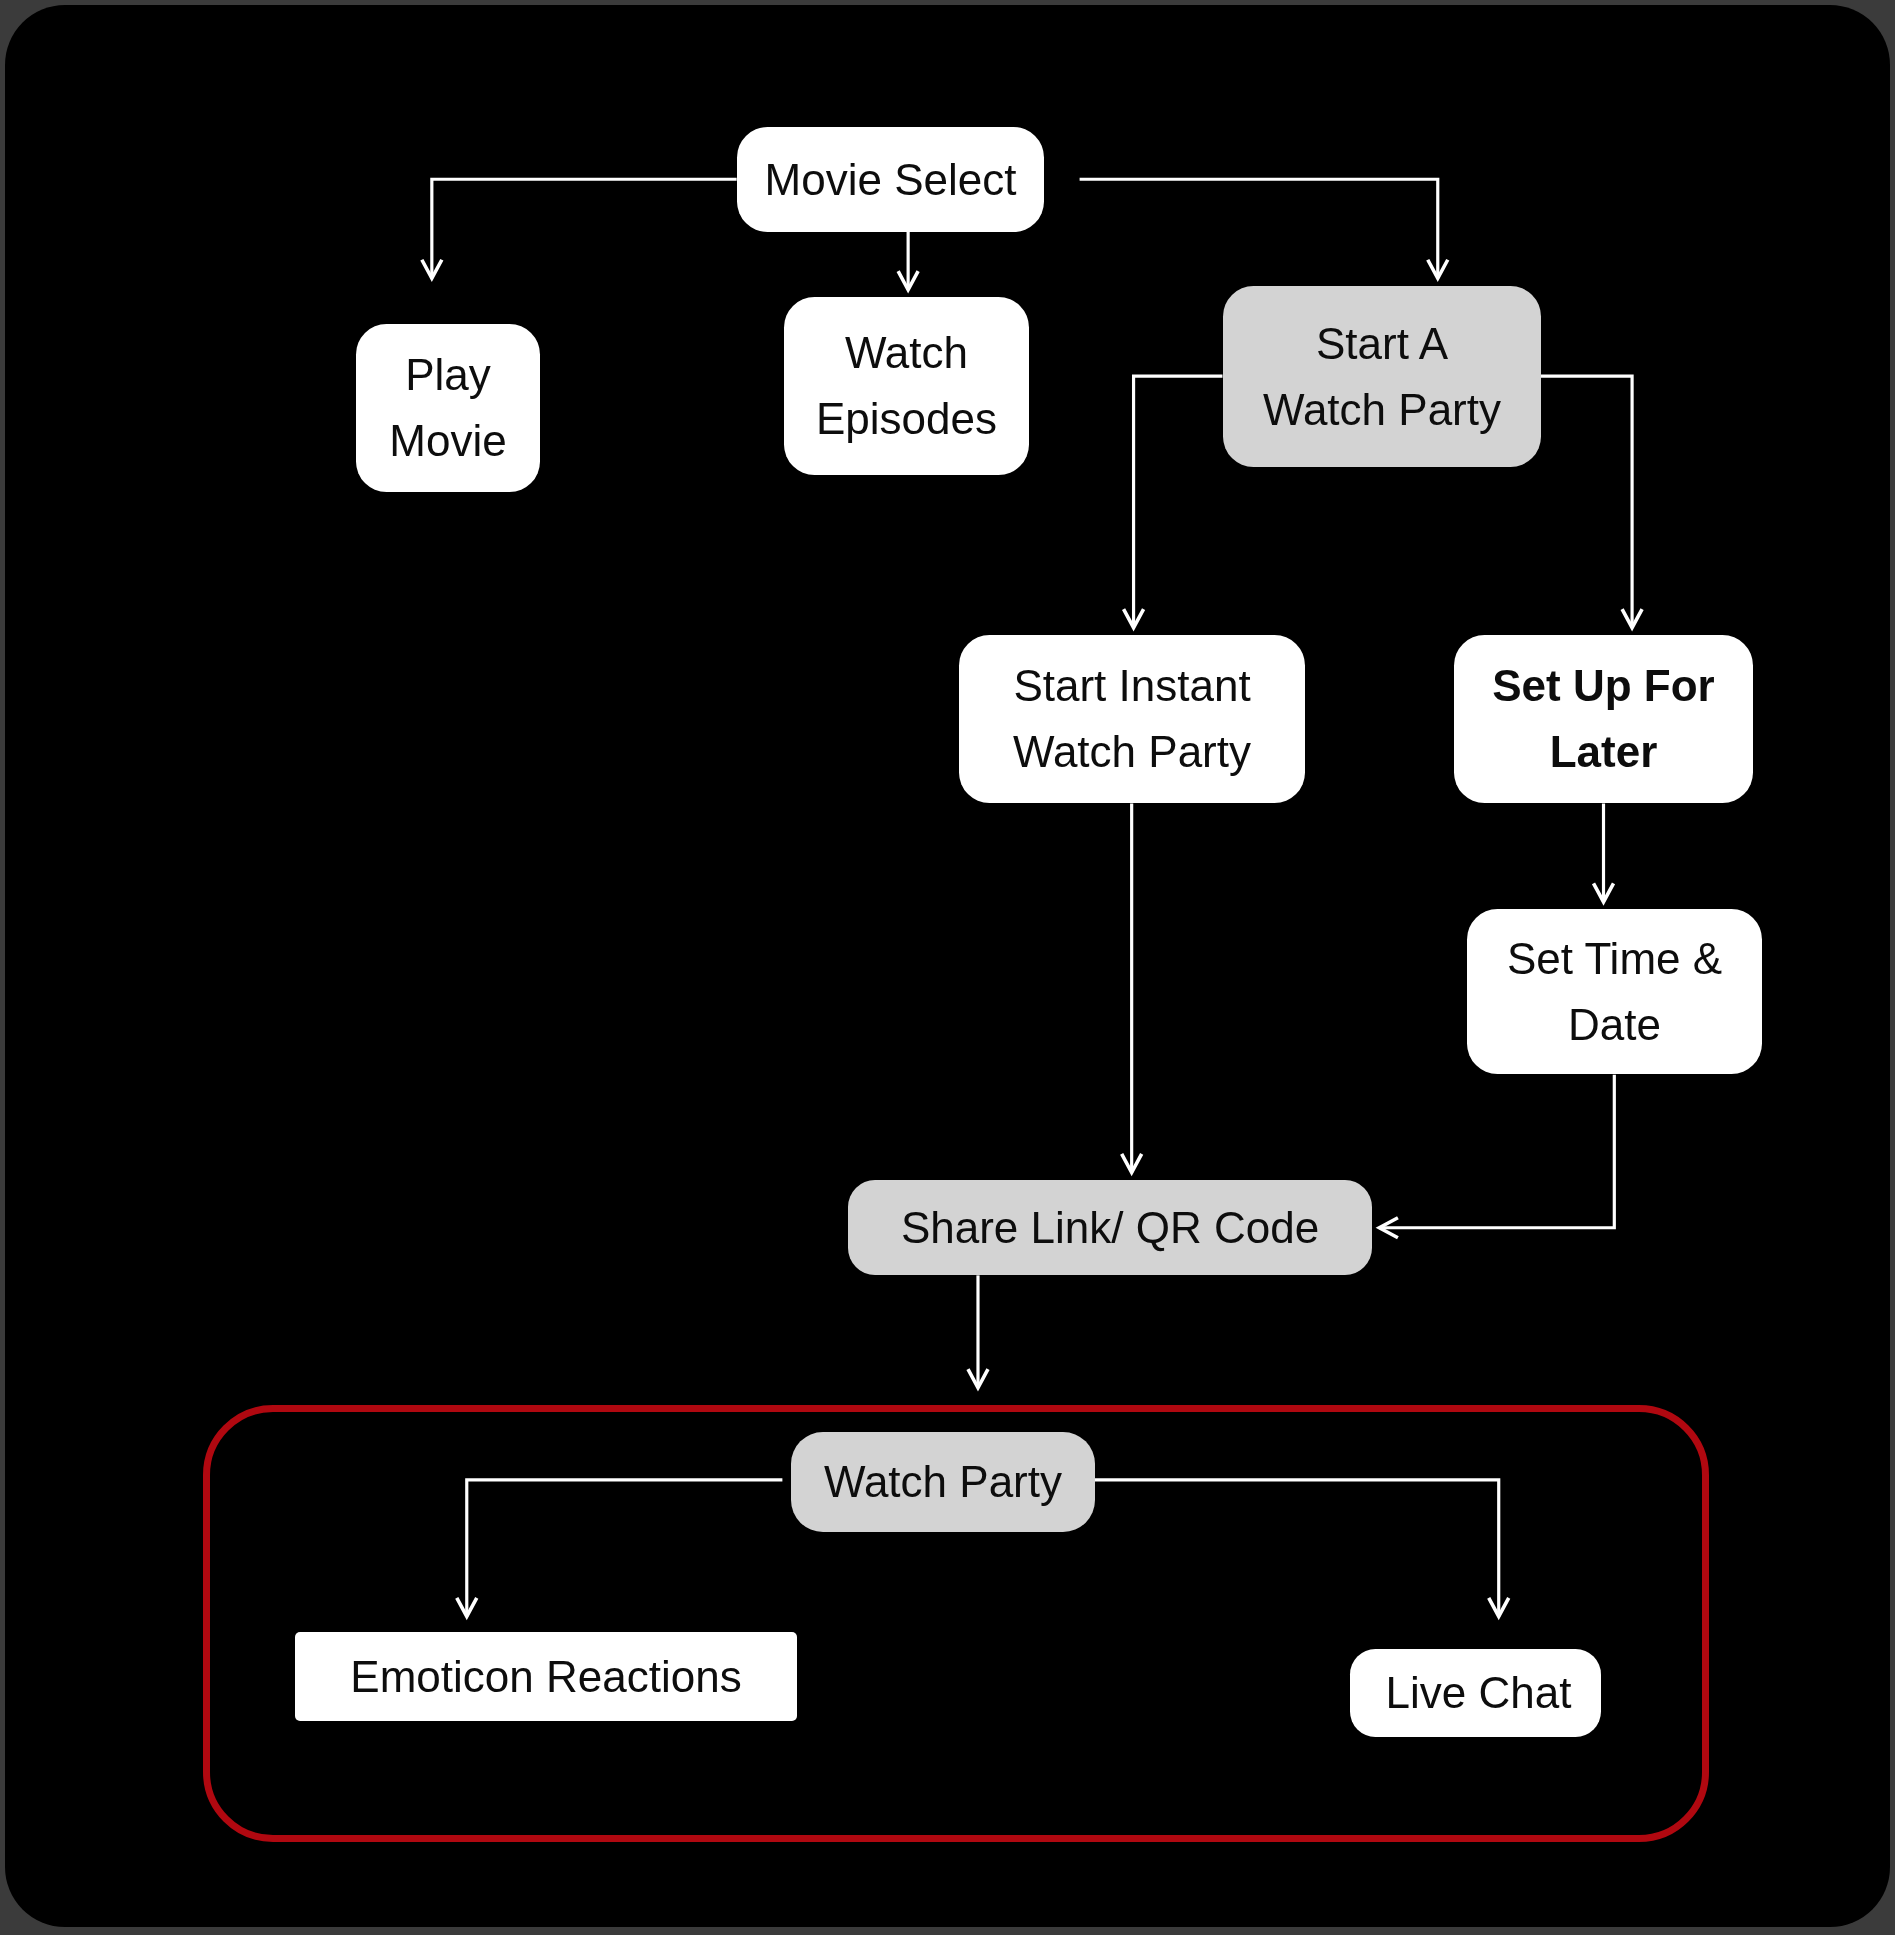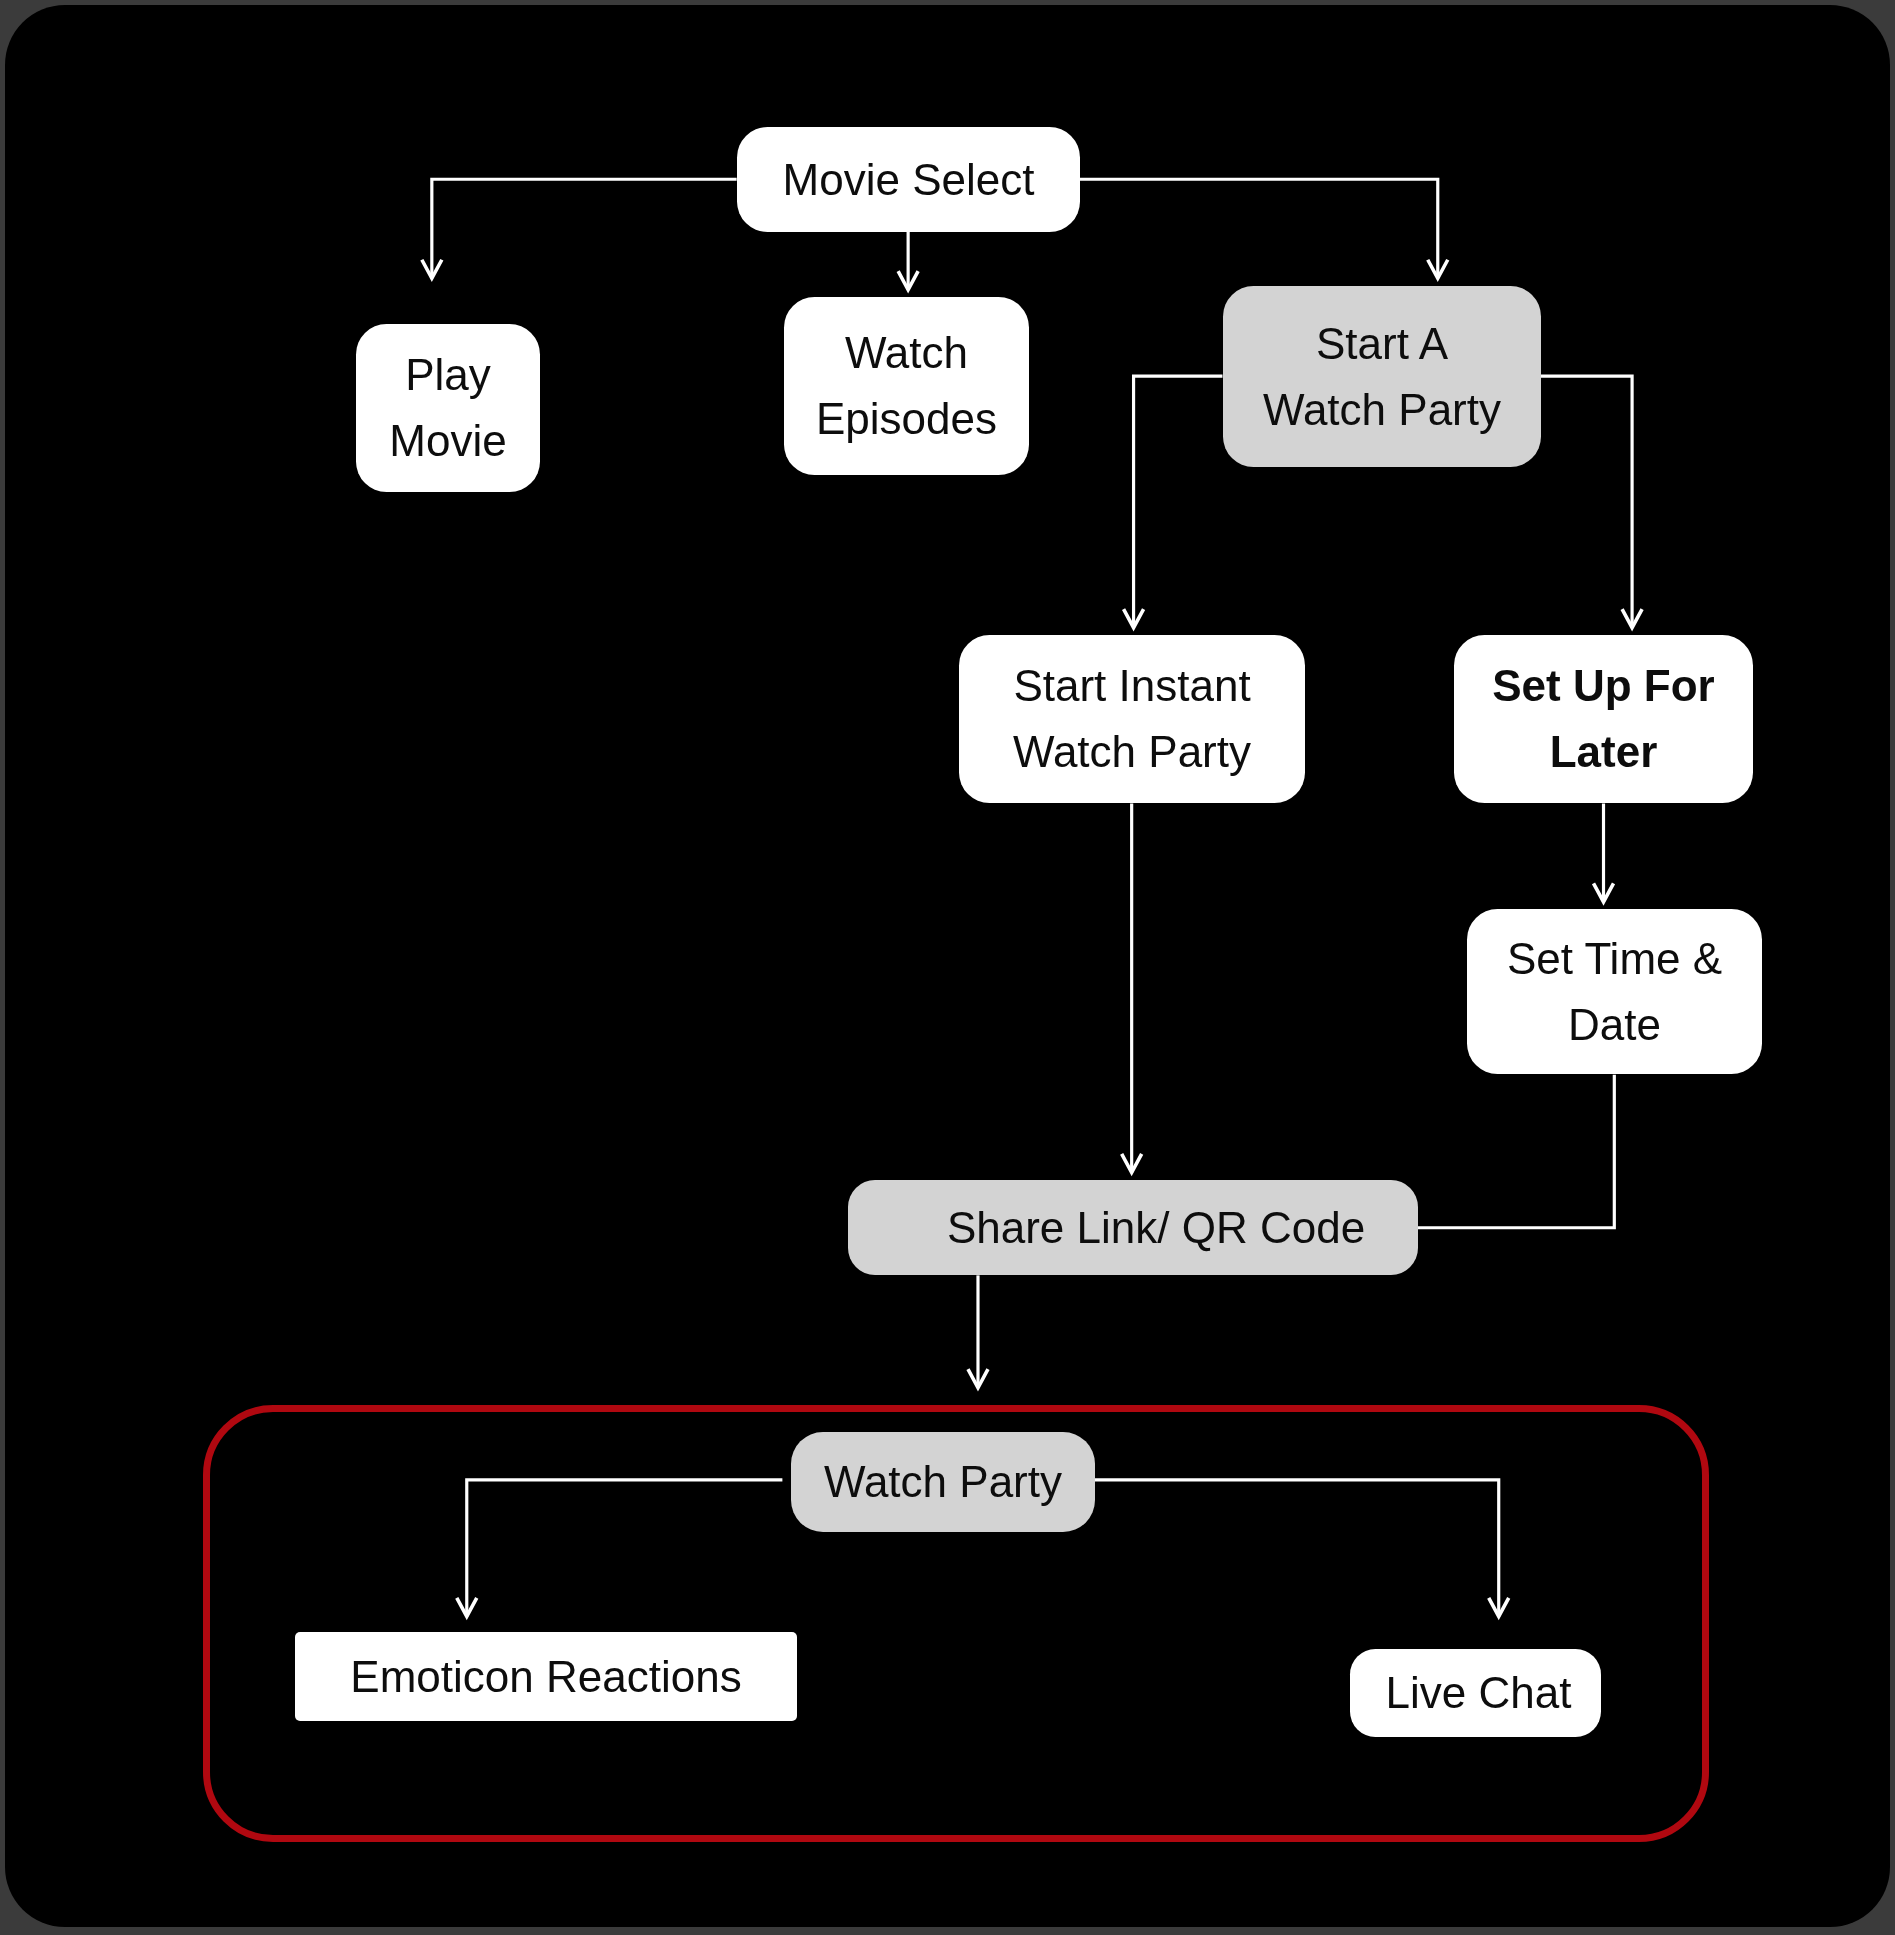--- a/index.html
+++ b/index.html
@@ -66,21 +66,21 @@
     <polyline points="2425,592 2570,592 2570,988" marker-end="url(#arrow)"></polyline>
     <polyline points="1782,1265 1782,1846" marker-end="url(#arrow)"></polyline>
     <polyline points="2525,1265 2525,1420" marker-end="url(#arrow)"></polyline>
     <polyline points="2542,1692 2542,1933 2172,1933" marker-end="url(#arrow)"></polyline>
     <polyline points="1540,2008 1540,2185" marker-end="url(#arrow)"></polyline>
     <polyline points="1232,2330 735,2330 735,2545" marker-end="url(#arrow)"></polyline>
     <polyline points="1722,2330 2360,2330 2360,2545" marker-end="url(#arrow)"></polyline>
   </g>
 </svg>
 
-<div class="node white" style="left:737px;top:127px;width:343px;height:105px;text-align:right;">
+<div class="node white" style="left:737px;top:127px;width:307px;height:105px;text-align:right;">
   <span>Movie Select</span>
 </div>
 
 <div class="node white" style="left:356px;top:286px;width:184px;height:168px;margin-top:38px;">
   <span>Play
 Movie</span>
 </div>
 
 <div class="node white" style="left:784px;top:297px;width:245px;height:178px;">
   <span>Watch
@@ -100,21 +100,21 @@
 <div class="node white" style="left:1454px;top:635px;width:299px;height:168px;font-weight:bold;">
   <span>Set Up For
 Later</span>
 </div>
 
 <div class="node white" style="left:1467px;top:909px;width:295px;height:165px;">
   <span>Set Time &amp;
 Date</span>
 </div>
 
-<div class="node grey" style="left:848px;top:1180px;width:524px;height:95px;border-radius:27px;padding-left:46px;">
+<div class="node grey" style="left:848px;top:1180px;width:524px;height:95px;border-radius:27px;">
   <span>Share Link/ QR Code</span>
 </div>
 
 <div class="node grey" style="left:791px;top:1432px;width:304px;height:100px;border-radius:32px;">
   <span>Watch Party</span>
 </div>
 
 <div class="node white" style="left:295px;top:1632px;width:502px;height:89px;border-radius:5px;">
   <span>Emoticon Reactions</span>
 </div>

